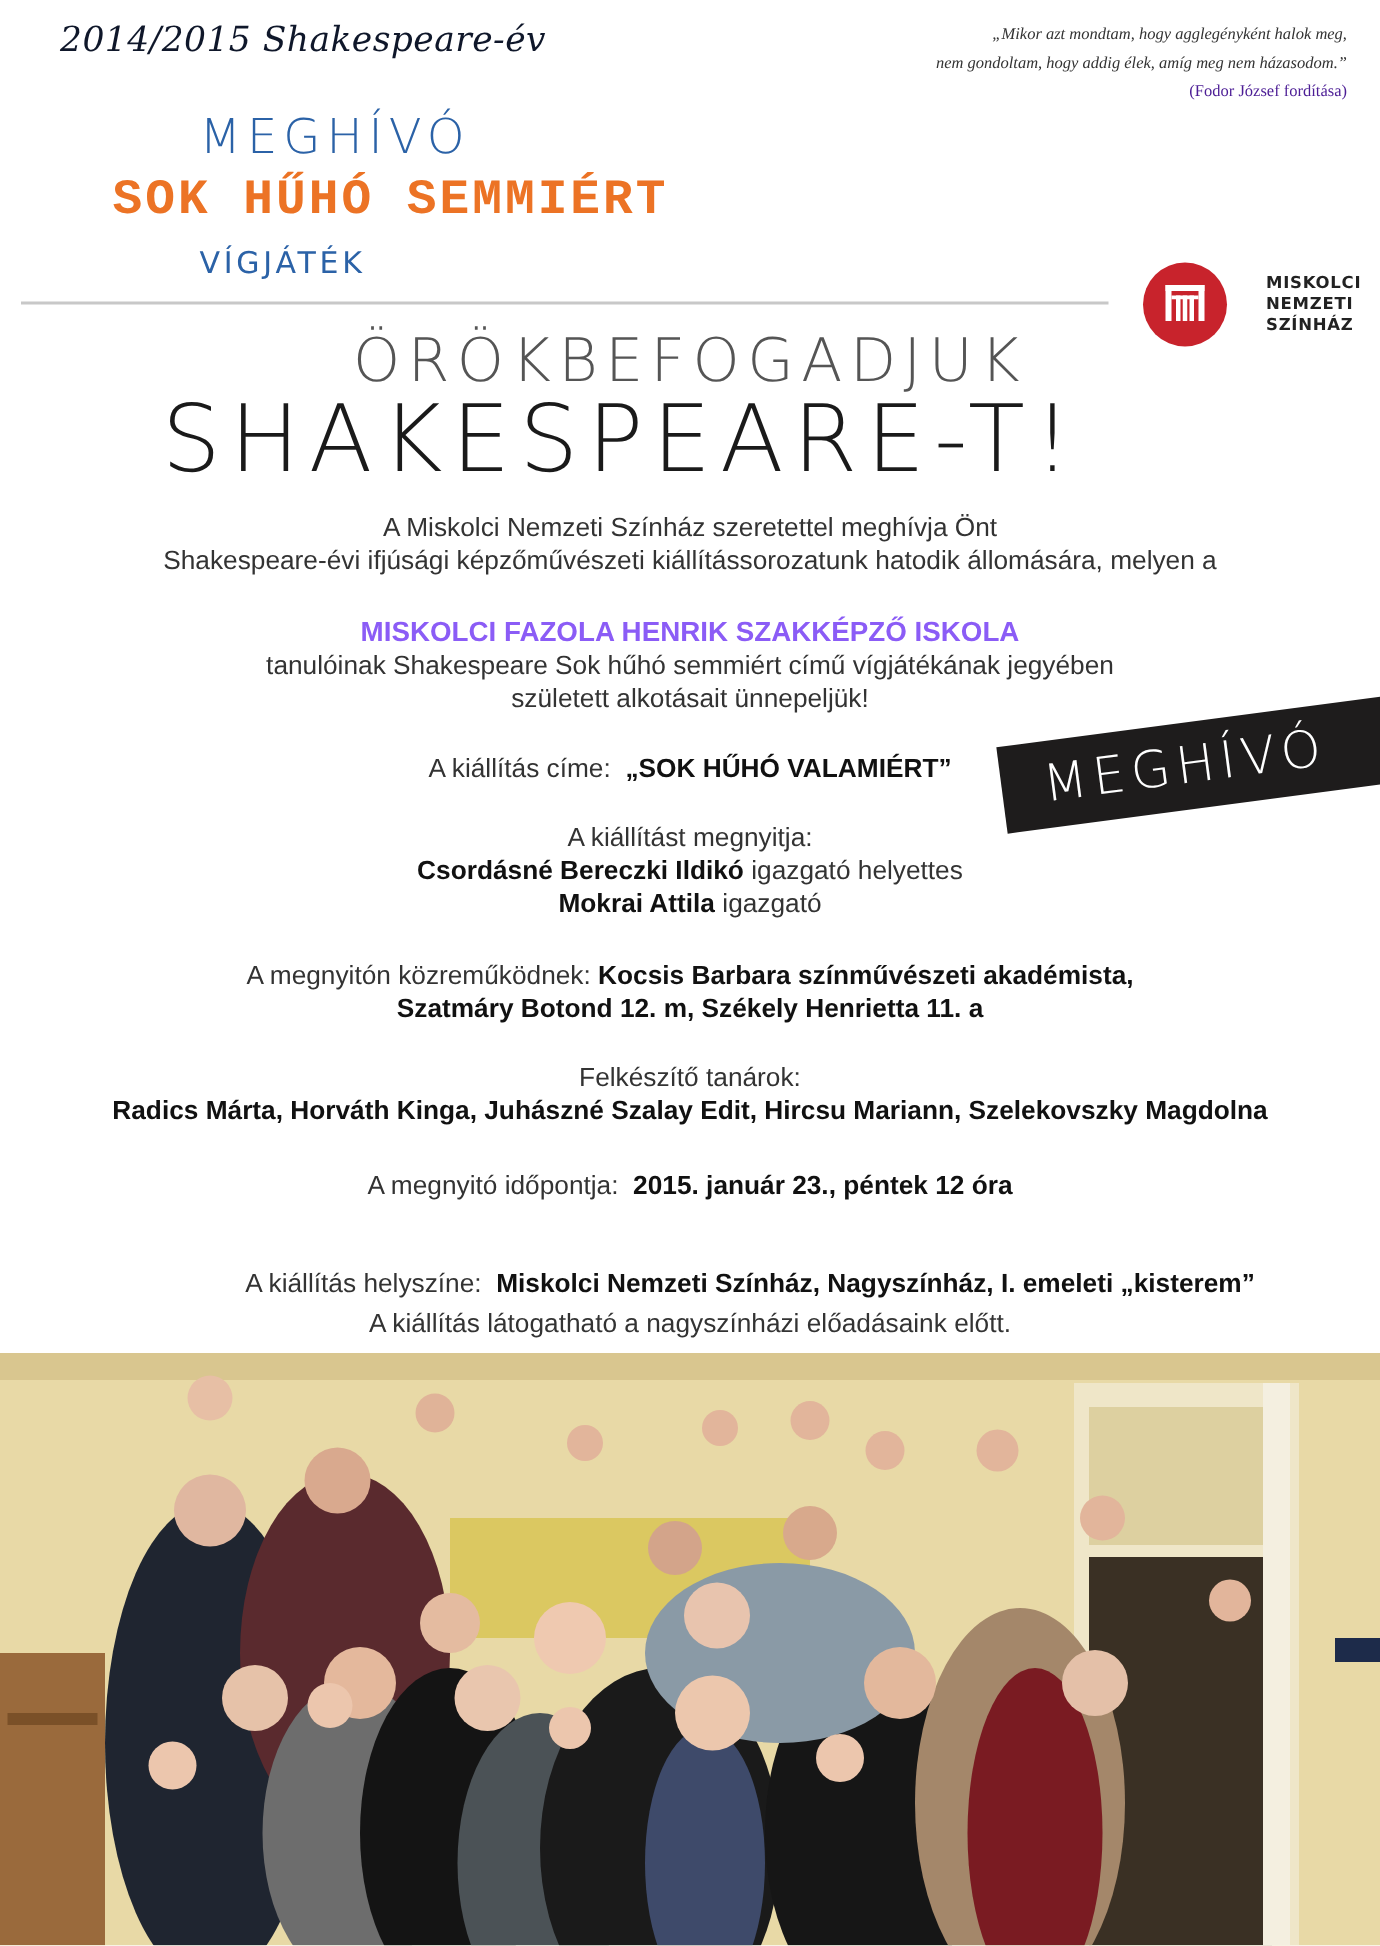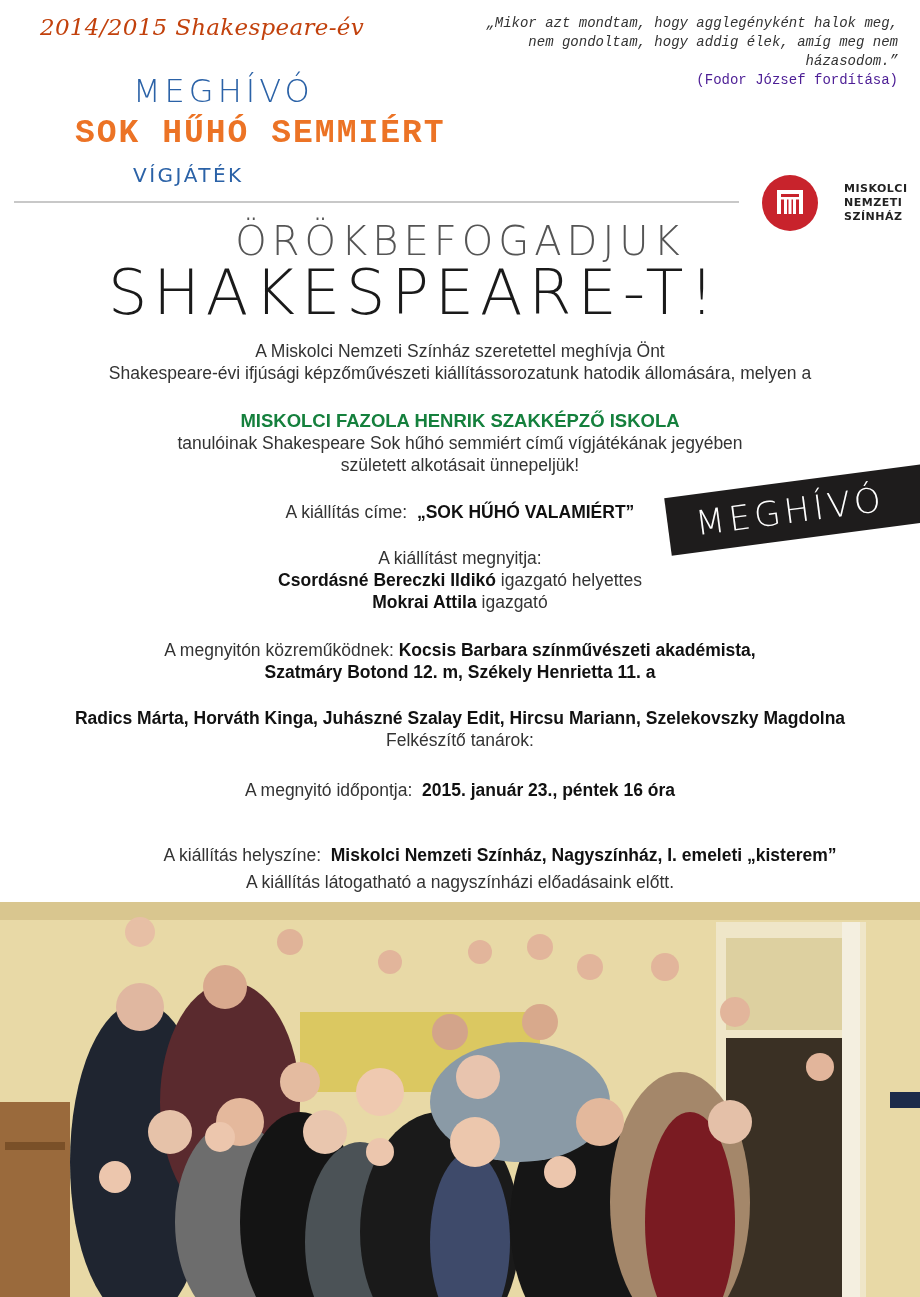--- a/index.html
+++ b/index.html
@@ -2,26 +2,26 @@
 <html><head>
 <meta charset="utf-8">
 <style>
   * { margin: 0; padding: 0; box-sizing: border-box; }
   html, body { width: 920px; height: 1297px; background: #ffffff; overflow: hidden; }
   body { position: relative; font-family: "DejaVu Sans", "Liberation Sans", sans-serif; color: #222; }
 
   .year-script {
     position: absolute; left: 40px; top: 14px;
     font-family: "DejaVu Serif", serif; font-style: italic;
-    font-size: 23px; color: #c2410c; letter-spacing: 0.3px;
+    font-size: 23px; color: #0f172a; letter-spacing: 0.3px;
   }
   .quote {
     position: absolute; right: 22px; top: 14px; width: 440px;
-    text-align: right; font-family: Liberation Mono, monospace;
-    font-size: 14px; line-height: 19px; color: #333;
+    text-align: right; font-family: Liberation Serif, serif;
+    font-size: 11px; line-height: 19px; color: #333;
   }
   .quote .q-line { font-style: italic; display: block; }
   .quote .q-credit { display: block; color: #4c1d95; }
 
   .month { position: absolute; left: 133px; top: 72px; font-family: "DejaVu Sans", sans-serif;
     font-size: 32px; font-weight: 300; letter-spacing: 4px; color: #2b62a7; }
   .play-title { position: absolute; left: 75px; top: 115px; font-family: Liberation Mono, monospace;
     font-size: 33px; font-weight: bold; letter-spacing: 2px; color: #ec7325; white-space: nowrap; }
   .genre { position: absolute; left: 133px; top: 163px; font-family: "DejaVu Sans", sans-serif;
     font-size: 20px; letter-spacing: 2.5px; color: #2b62a7; }
@@ -92,21 +92,21 @@
 
 <div class="headline1">ÖRÖKBEFOGADJUK</div>
 <div class="headline2">SHAKESPEARE-T!</div>
 
 <div class="body" style="top:340px;">
   <span class="line">A Miskolci Nemzeti Színház szeretettel meghívja Önt</span>
   <span class="line">Shakespeare-évi ifjúsági képzőművészeti kiállítássorozatunk  hatodik állomására, melyen a</span>
 </div>
 
 <div class="body" style="top:410px;">
-  <span class="line" style="font-weight:bold;color:#15803d;font-size:18.5px;">MISKOLCI FAZOLA HENRIK SZAKKÉPZŐ ISKOLA</span>
+  <span class="line" style="font-weight:bold;color:#8b5cf6;font-size:18.5px;">MISKOLCI FAZOLA HENRIK SZAKKÉPZŐ ISKOLA</span>
   <span class="line">tanulóinak Shakespeare Sok hűhó semmiért című vígjátékának jegyében</span>
   <span class="line">született alkotásait ünnepeljük!</span>
 </div>
 
 <div class="body" style="top:501px;">
   <span class="line">
     <span>A kiállítás címe:</span>&nbsp;&nbsp;<b>„SOK HŰHÓ VALAMIÉRT”</b>
   </span>
 </div>
 
@@ -119,26 +119,26 @@
   <span class="line"><b>Csordásné Bereczki Ildikó</b> <span>igazgató helyettes</span></span>
   <span class="line"><b>Mokrai Attila</b> <span>igazgató</span></span>
 </div>
 
 <div class="body" style="top:639px;">
   <span class="line"><span>A megnyitón közreműködnek:</span> <b>Kocsis Barbara színművészeti akadémista,</b></span>
   <span class="line"><b>Szatmáry Botond 12. m, Székely Henrietta 11. a</b></span>
 </div>
 
 <div class="body" style="top:707px;">
+  <span class="line">Felkészítő tanárok:</span>
   <span class="line"><b>Radics Márta, Horváth Kinga, Juhászné Szalay Edit, Hircsu Mariann, Szelekovszky Magdolna</b></span>
-  <span class="line">Felkészítő tanárok:</span>
 </div>
 
 <div class="body" style="top:779px;">
-  <span class="line"><span>A megnyitó időpontja:</span>&nbsp;&nbsp;<b>2015. január 23., péntek 16 óra</b></span>
+  <span class="line"><span>A megnyitó időpontja:</span>&nbsp;&nbsp;<b>2015. január 23., péntek 12 óra</b></span>
 </div>
 
 <div class="body" style="top:844px;margin-left:40px;">
   <span class="line"><span>A kiállítás helyszíne:</span>&nbsp;&nbsp;<b>Miskolci Nemzeti Színház, Nagyszínház, I. emeleti „kisterem”</b></span>
 </div>
 
 <div class="body" style="top:871px;">
   <span class="line">A kiállítás látogatható a nagyszínházi előadásaink előtt.</span>
 </div>
 

